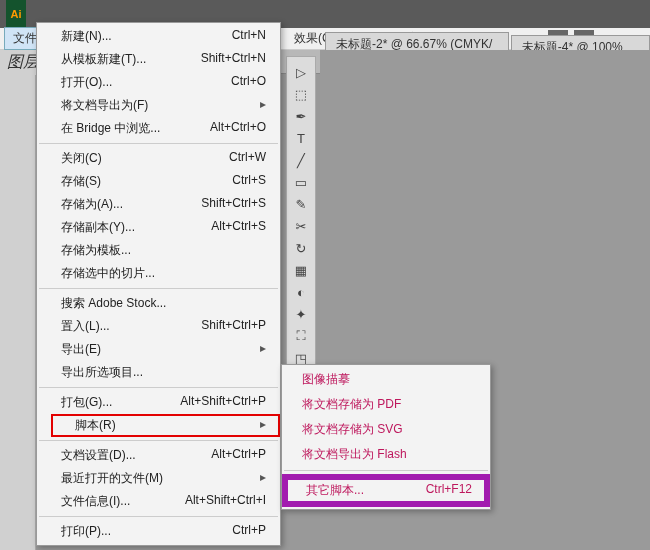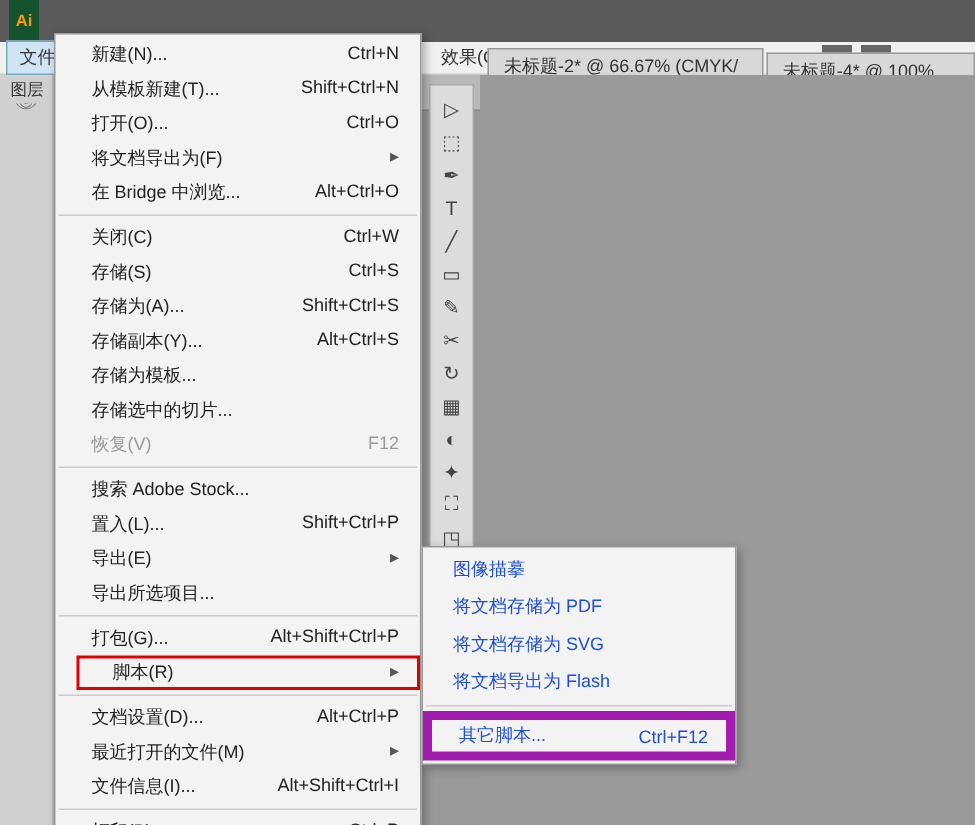--- a/index.html
+++ b/index.html
@@ -19,24 +19,24 @@
 .canvas{position:absolute;top:50px;left:320px;right:0;bottom:0;background:#9a9a9a;}
 .toolstrip{position:absolute;top:56px;left:286px;width:30px;background:#dcdcdc;border:1px solid #aaa;display:flex;flex-direction:column;align-items:center;padding:4px 0;}
 .toolstrip div{width:24px;height:22px;display:flex;align-items:center;justify-content:center;color:#444;font-size:13px;}
 .dropdown{position:absolute;top:22px;left:36px;width:245px;background:#f3f3f3;border:1px solid #999;box-shadow:2px 2px 6px rgba(0,0,0,0.3);padding:2px 0;}
 .dropdown .item{display:flex;justify-content:space-between;padding:3px 14px 3px 24px;color:#222;}
 .dropdown .item.disabled{color:#9a9a9a;}
 .dropdown .sep{height:1px;background:#ccc;margin:3px 2px;}
 .dropdown .item.hi{border:2px solid #e30000;padding:1px 12px 1px 22px;margin-left:14px;}
 .dropdown .item .arrow{color:#555;}
 .submenu{position:absolute;top:364px;left:281px;width:210px;background:#f3f3f3;border:1px solid #999;box-shadow:2px 2px 6px rgba(0,0,0,0.3);padding:2px 0;}
-.submenu .item{display:flex;justify-content:space-between;padding:4px 14px 4px 20px;color:#1d4ed8;align-items:center;}
+.submenu .item{display:flex;justify-content:space-between;padding:4px 14px 4px 20px;color:#be185d;}
 .submenu .sep{height:1px;background:#ccc;margin:3px 2px;}
 .submenu .item.hi{border:6px solid #a21caf;padding:2px 12px 2px 18px;}
-.layerlabel{position:absolute;top:50px;left:2px;font-size:11px;color:#333;background:#d0d0d0;padding:2px 5px;}
+.layerlabel{position:absolute;top:50px;left:2px;font-size:16px;color:#333;background:#d0d0d0;padding:2px 5px;font-style:italic;}
 </style>
 </head>
 <body>
 
 <div class="topbar">
   <div class="logo">Ai</div>
 </div>
 
 <div class="menubar">
   <span class="active">文件(F)</span>
@@ -130,24 +130,20 @@
       <span>Alt+Ctrl+S</span>
     </div>
     <div class="item">
       <span>存储为模板...</span>
       <span></span>
     </div>
     <div class="item">
       <span>存储选中的切片...</span>
       <span></span>
     </div>
-    <div class="item disabled">
-      <span>恢复(V)</span>
-      <span>F12</span>
-    </div>
     <div class="sep"></div>
     <div class="item">
       <span>搜索 Adobe Stock...</span>
       <span></span>
     </div>
     <div class="item">
       <span>置入(L)...</span>
       <span>Shift+Ctrl+P</span>
     </div>
     <div class="item">

